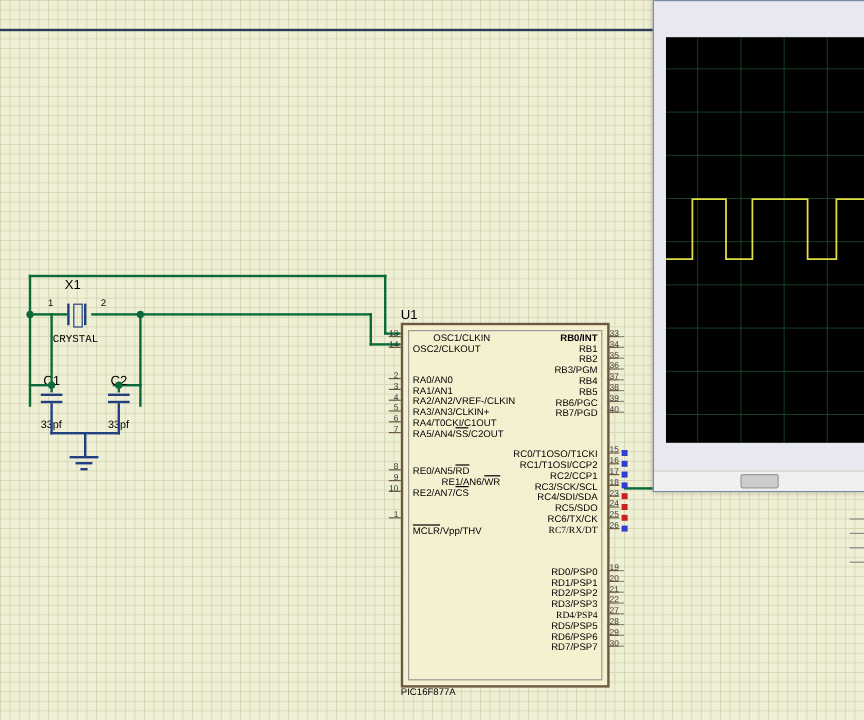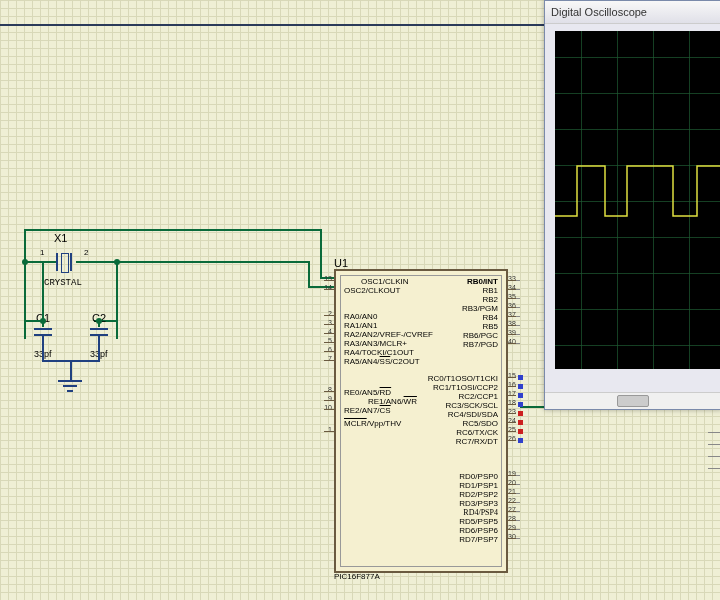--- a/index.html
+++ b/index.html
@@ -354,44 +354,44 @@
       <div class="g3"></div>
   </div>
 
   <div class="component-label" style="left:334px; top:257px;">U1</div>
   <div class="chip">
     <div class="chip-inner"></div>
   <div class="pin-text-left" style="top: 6px; left: 25px; position: absolute;">OSC1/CLKIN</div>
       <div class="pin-text-left" style="top: 15px; left: 8px; position: absolute;">OSC2/CLKOUT</div>
       <div class="pin-text-left" style="top: 41px; left: 8px; position: absolute;">RA0/AN0</div>
       <div class="pin-text-left" style="top: 50px; left: 8px; position: absolute;">RA1/AN1</div>
-      <div class="pin-text-left" style="top: 59px; left: 8px; position: absolute;">RA2/AN2/VREF-/CVREF</div>
-      <div class="pin-text-left" style="top: 68px; left: 8px; position: absolute;">RA3/AN3/MCLR+</div>
+      <div class="pin-text-left" style="top: 59px; left: 8px; position: absolute;">RA2/AN2/VREF-/CLKIN</div>
+      <div class="pin-text-left" style="top: 68px; left: 8px; position: absolute;">RA3/AN3/CLKIN+</div>
       <div class="pin-text-left" style="top: 77px; left: 8px; position: absolute;">RA4/T0CKI/C1OUT</div>
       <div class="pin-text-left" style="top: 86px; left: 8px; position: absolute;">RA5/AN4/<span class="overline">SS</span>/C2OUT</div>
       <div class="pin-text-left" style="top: 117px; left: 8px; position: absolute;">RE0/AN5/<span class="overline">RD</span></div>
       <div class="pin-text-left" style="top: 126px; left: 8px; position: absolute; margin-left: 24px;">RE1/AN6/<span class="overline">WR</span></div>
       <div class="pin-text-left" style="top: 135px; left: 8px; position: absolute;">RE2/AN7/<span class="overline">CS</span></div>
-      <div class="pin-text-left" style="top: 148px; left: 8px; position: absolute;"><span class="overline">MCLR</span>/Vpp/THV</div>
+      <div class="pin-text-left" style="top: 167px; left: 8px; position: absolute;"><span class="overline">MCLR</span>/Vpp/THV</div>
       <div class="pin-text-right" style="top: 6px; right: 8px; position: absolute; font-weight: bold;">RB0/INT</div>
       <div class="pin-text-right" style="top: 15px; right: 8px; position: absolute;">RB1</div>
       <div class="pin-text-right" style="top: 24px; right: 8px; position: absolute;">RB2</div>
       <div class="pin-text-right" style="top: 33px; right: 8px; position: absolute;">RB3/PGM</div>
       <div class="pin-text-right" style="top: 42px; right: 8px; position: absolute;">RB4</div>
       <div class="pin-text-right" style="top: 51px; right: 8px; position: absolute;">RB5</div>
       <div class="pin-text-right" style="top: 60px; right: 8px; position: absolute;">RB6/PGC</div>
       <div class="pin-text-right" style="top: 69px; right: 8px; position: absolute;">RB7/PGD</div>
       <div class="pin-text-right" style="top: 103px; right: 8px; position: absolute;">RC0/T1OSO/T1CKI</div>
       <div class="pin-text-right" style="top: 112px; right: 8px; position: absolute;">RC1/T1OSI/CCP2</div>
       <div class="pin-text-right" style="top: 121px; right: 8px; position: absolute;">RC2/CCP1</div>
       <div class="pin-text-right" style="top: 130px; right: 8px; position: absolute; margin-left: 24px;">RC3/SCK/SCL</div>
       <div class="pin-text-right" style="top: 139px; right: 8px; position: absolute;">RC4/SDI/SDA</div>
       <div class="pin-text-right" style="top: 148px; right: 8px; position: absolute;">RC5/SDO</div>
       <div class="pin-text-right" style="top: 157px; right: 8px; position: absolute;">RC6/TX/CK</div>
-      <div class="pin-text-right" style="top: 166px; right: 8px; position: absolute;">RC7/RX/DT</div>
+      <div class="pin-text-right" style="top: 166px; right: 8px; position: absolute; font-family: Liberation Serif, serif;">RC7/RX/DT</div>
       <div class="pin-text-right" style="top: 201px; right: 8px; position: absolute;">RD0/PSP0</div>
       <div class="pin-text-right" style="top: 210px; right: 8px; position: absolute;">RD1/PSP1</div>
       <div class="pin-text-right" style="top: 219px; right: 8px; position: absolute;">RD2/PSP2</div>
       <div class="pin-text-right" style="top: 228px; right: 8px; position: absolute;">RD3/PSP3</div>
       <div class="pin-text-right" style="top: 237px; right: 8px; position: absolute; font-family: Liberation Serif, serif;">RD4/PSP4</div>
       <div class="pin-text-right" style="top: 246px; right: 8px; position: absolute;">RD5/PSP5</div>
       <div class="pin-text-right" style="top: 255px; right: 8px; position: absolute;">RD6/PSP6</div>
       <div class="pin-text-right" style="top: 264px; right: 8px; position: absolute;">RD7/PSP7</div>
     </div>
   <div class="chip-footer">PIC16F877A</div>
@@ -403,21 +403,20 @@
   <div class="wire-h" style="left:546px; top:406px; width:174px;"></div>
 
   <div class="pin-term-red" style="left:712px; top:405px;"></div>
   <div class="pin-stub-r" style="left:708px; top:432px; width:12px;"></div>
   <div class="pin-stub-r" style="left:708px; top:444px; width:12px;"></div>
   <div class="pin-stub-r" style="left:708px; top:456px; width:12px;"></div>
   <div class="pin-stub-r" style="left:708px; top:468px; width:12px;"></div>
 </div>
 
 <div class="scope-window">
-  <div class="scope-titlebar">Digital Oscilloscope</div>
   <div class="scope-screen">
     <div class="scope-grid"></div>
     <svg class="scope-trace" width="100%" height="100%" viewBox="0 0 166 338" preserveAspectRatio="none">
       <path d="M 0 185 L 22 185 L 22 135 L 50 135 L 50 185 L 72 185 L 72 135 L 118 135 L 118 185 L 142 185 L 142 135 L 166 135"></path>
     </svg>
   </div>
   <div class="scope-scrollbar">
     <div class="scroll-thumb"></div>
   </div>
 </div>

